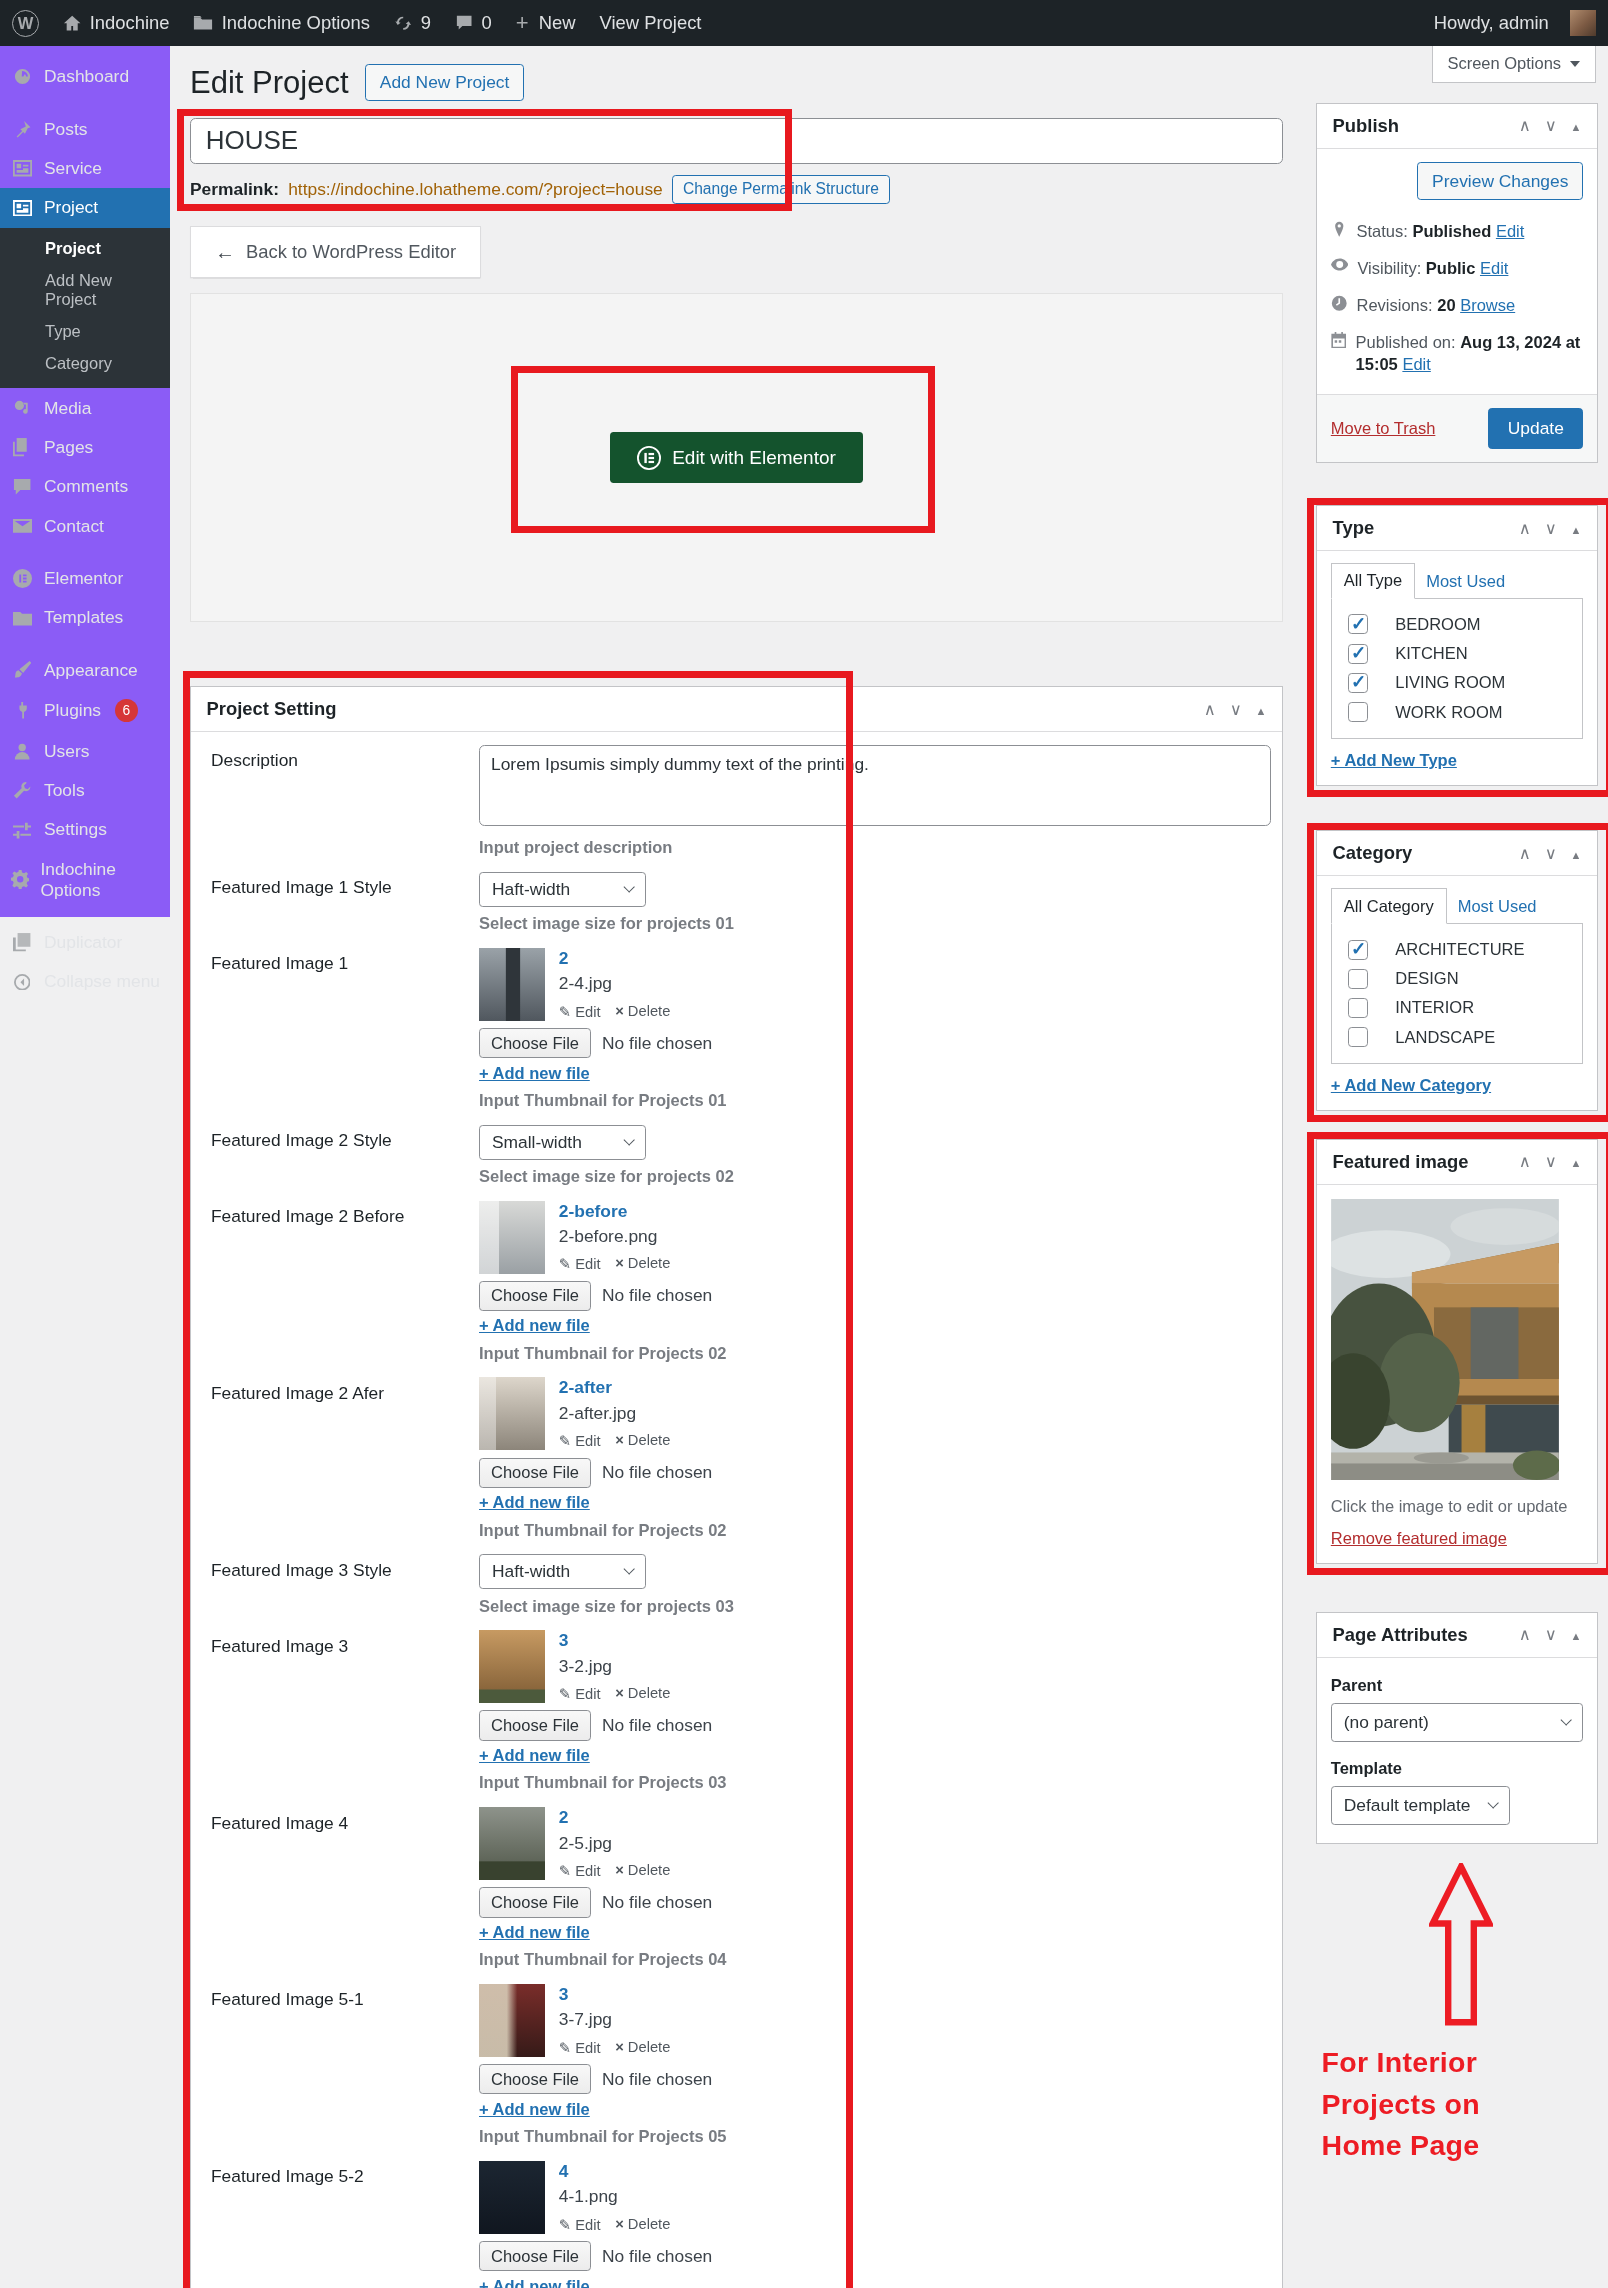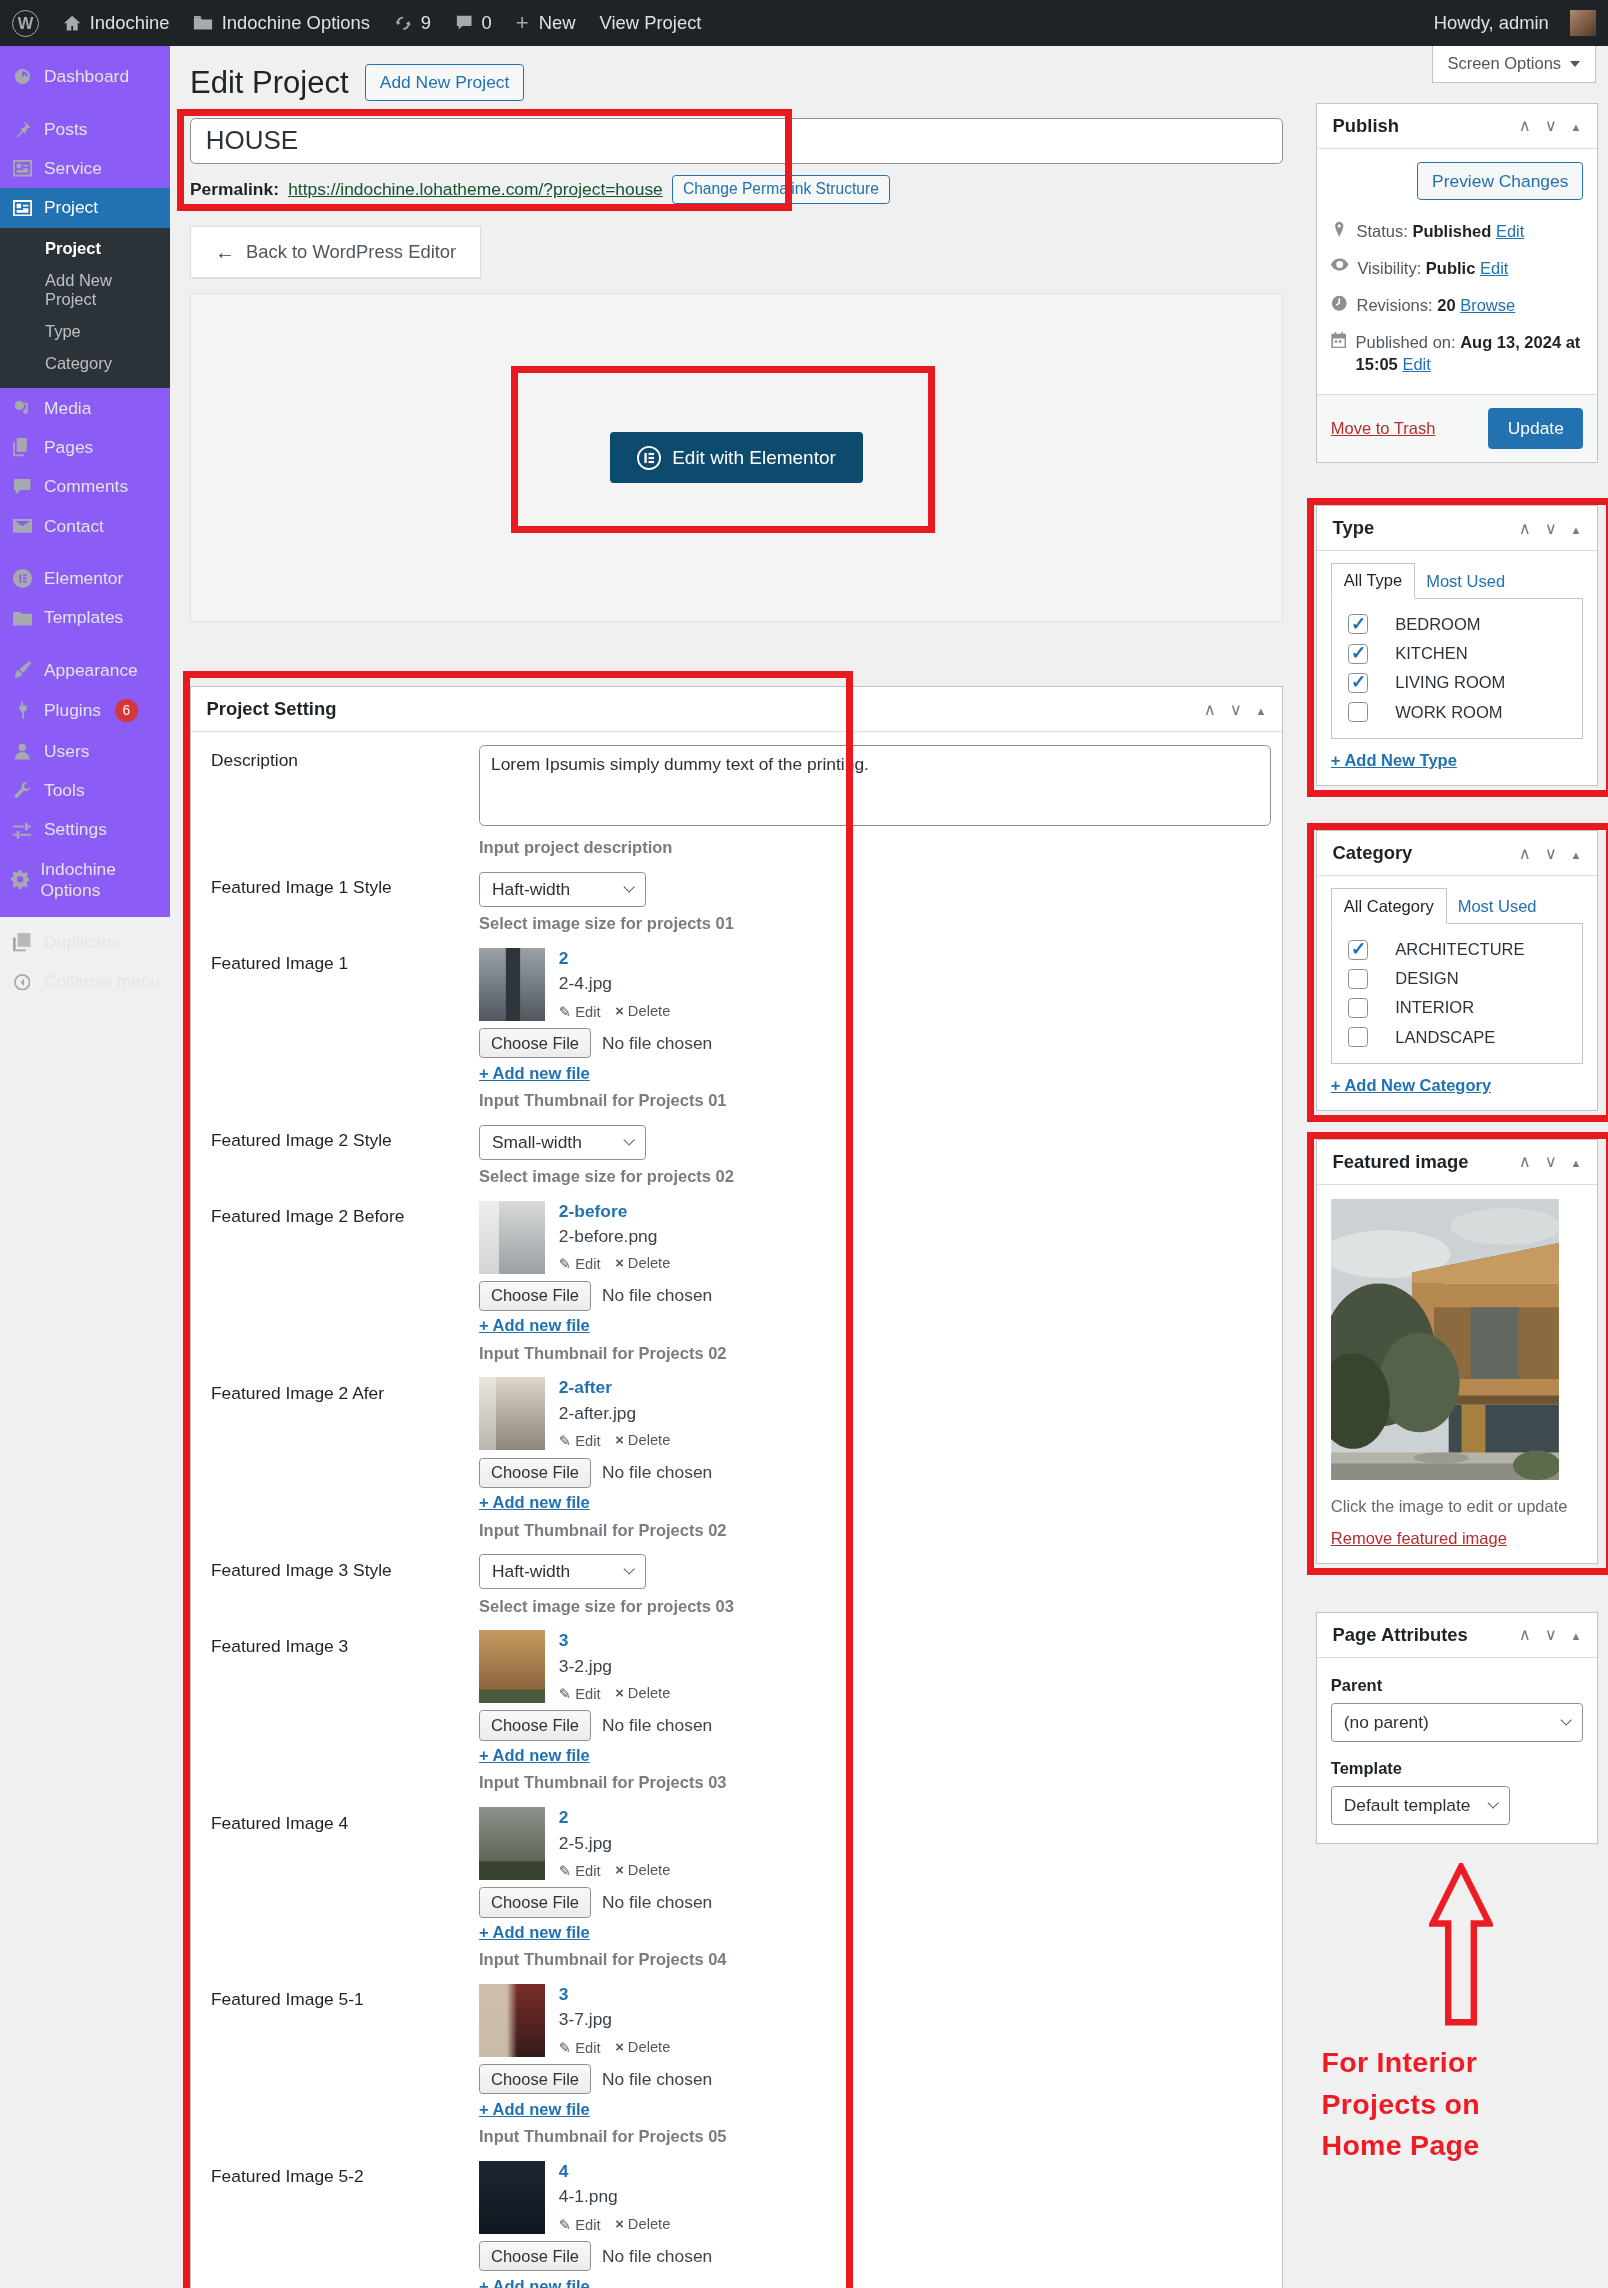--- a/index.html
+++ b/index.html
@@ -54,36 +54,36 @@
   .btn-sec { display:inline-flex; align-items:center; border:0.9px solid #2271b1; color:#2271b1; background:#f6f7f7;
     border-radius:3.7px; padding:7.3px 13.8px; font-size:17.4px; cursor:pointer; white-space:nowrap; }
   .btn-sec.small { padding:4.6px 10px; font-size:15.6px; }
   .btn-pri { background:#2271b1; border:0.9px solid #2271b1; color:#fff; border-radius:3.7px; padding:9.2px 18.4px; font-size:17.4px; cursor:pointer; }
 
   
   .title-wrap { position:relative; margin-bottom:22px; }
   #title-input { width:100%; height:46px; border:0.9px solid #8c8f94; border-radius:5.5px; background:#fff;
     padding:0 14.7px; font-size:26px; color:#2c3338; font-family:inherit; }
   .permalink { display:flex; align-items:center; gap:9.2px; margin-top:11px; font-size:17.4px; color:#1d2327; }
-  .permalink a { color:#14532d; text-decoration:underline; }
+  .permalink a { color:#a16207; }
 
   
   .rf { position:absolute; border:7.3px solid #e8191f; pointer-events:none; z-index:40; }
   .rf-title { left:-13px; top:-9.2px; width:615px; height:calc(100% + 16.5px); }
   .rf-ele { left:320px; top:72px; width:424px; height:167px; }
   .rf-ps { left:-7.3px; top:-14.7px; width:670px; height:calc(100% + 29px); }
   .rf-side { left:-9.2px; top:-7.3px; right:-14.7px; bottom:-11px; }
 
   
   .back-btn { display:inline-flex; align-items:center; gap:11px; background:#fff; border:0.9px solid #dcdcde;
     box-shadow:0 0.9px 0.9px rgba(0,0,0,.08); padding:13.8px 24px; font-size:18.4px; color:#50575e; cursor:pointer; margin-bottom:14.7px; }
   .back-btn::before { content:"←"; font-size:20px; color:#3c434a; }
   .ele-panel { position:relative; background:#f4f4f4; border:0.9px solid #e2e2e2; height:329px;
     display:flex; align-items:center; justify-content:center; margin-bottom:64px; }
-  .ele-btn { display:flex; align-items:center; gap:11px; background:#0c4a6e; color:#fff; font-size:19px;
+  .ele-btn { display:flex; align-items:center; gap:11px; background:#14532d; color:#fff; font-size:19px;
     padding:13.8px 27.5px; border-radius:3.7px; cursor:pointer; }
 
   
   .mb { background:#fff; border:0.9px solid #c3c4c7; }
   .mb-head { display:flex; align-items:center; justify-content:space-between; padding:11px 15.6px; border-bottom:0.9px solid #dcdcde; }
   .mb-title { font-size:18.4px; font-weight:bold; color:#1d2327; }
   .mb-ctrl { display:flex; gap:13.8px; align-items:center; color:#787c82; font-size:16.5px; }
   .mb-ctrl span { cursor:pointer; }
   .ctrl-up::before { content:"∧"; }
   .ctrl-down::before { content:"∨"; }

